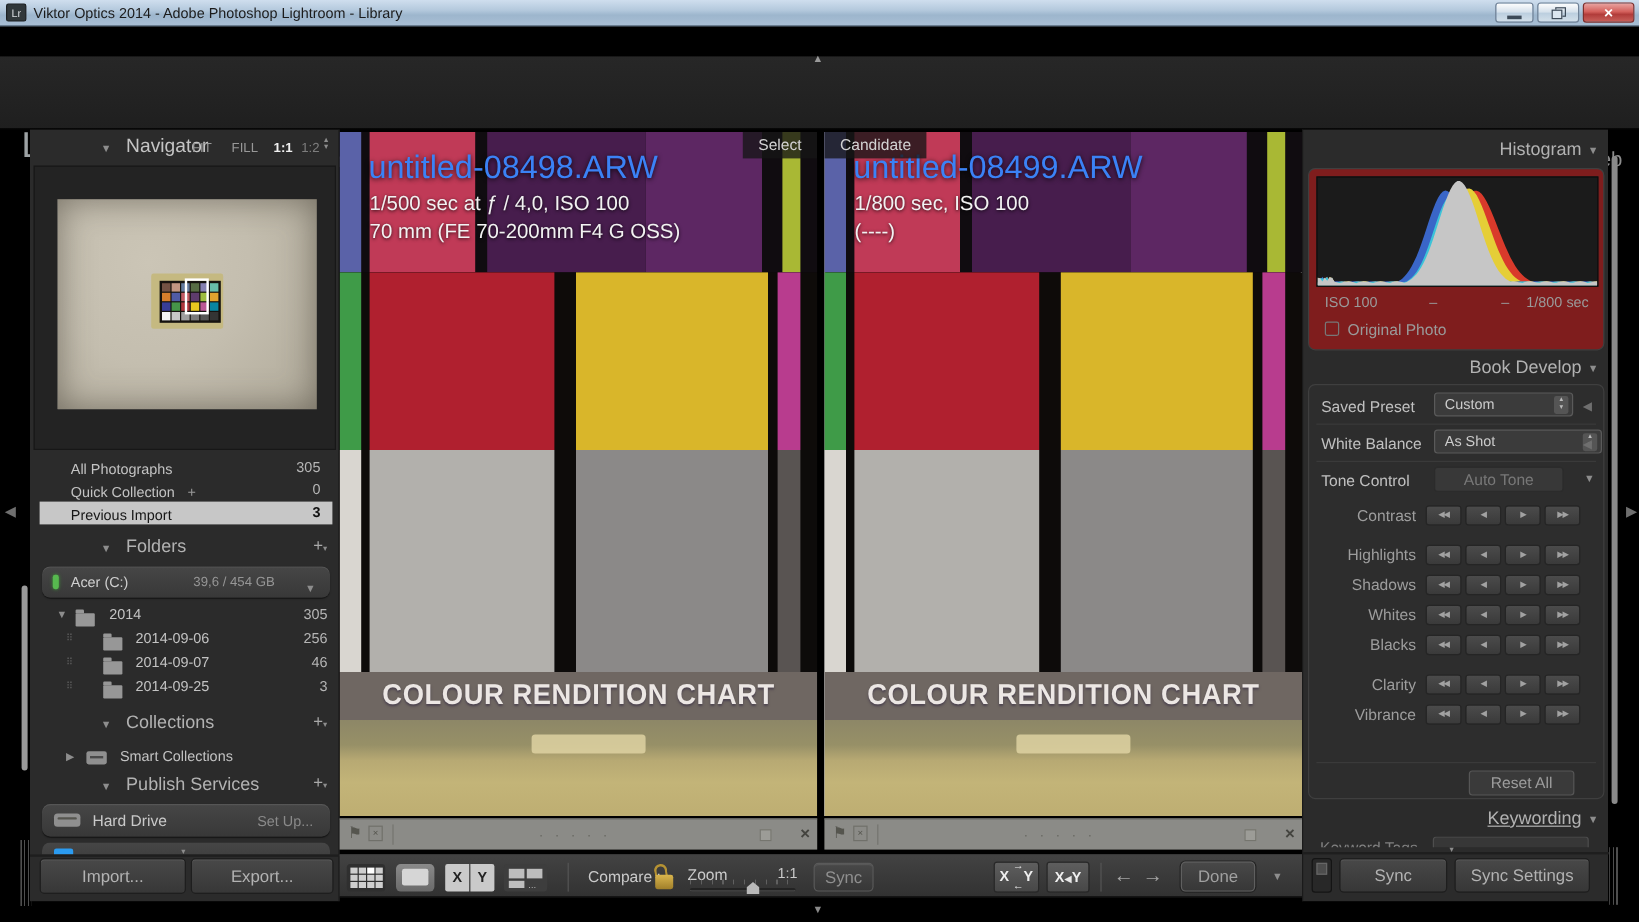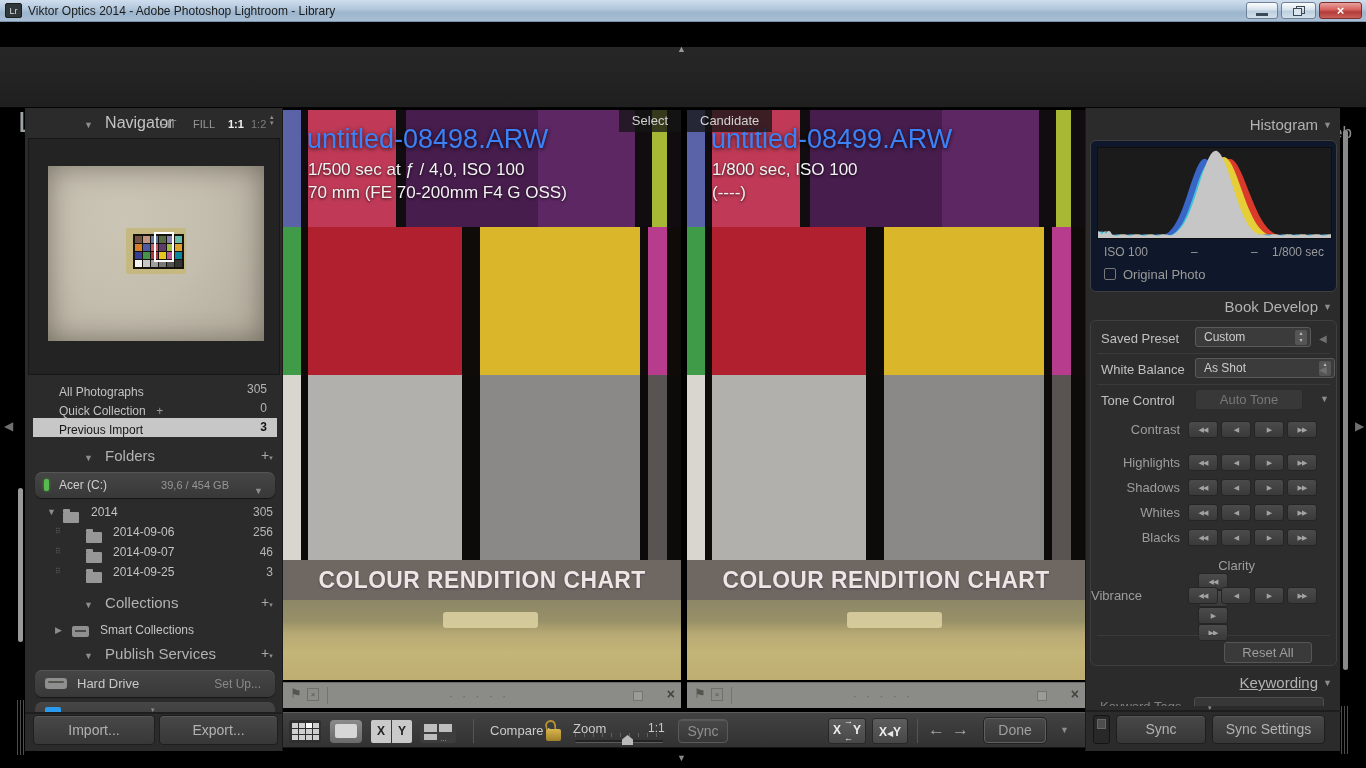--- a/index.html
+++ b/index.html
@@ -442,21 +442,21 @@
     <span class="abs arrowg" style="left:669px; top:7px;">→</span>
     <div class="lr-btn" style="left:701px; top:5px; width:62px; height:25px; line-height:23px; border-color:#5f5f5f; color:#a0a0a0; box-shadow:0 0 0 1px #222;">Done</div>
     <span class="abs" style="left:777px; top:12px; font-size:9px; color:#8d8d8d;">▼</span>
   </div>
 
   <div class="panel" style="left:1085px; width:255px; height:643px; border-left:1px solid #1a1a1a;">
 
     <div class="abs" style="right:22px; top:8px; font-size:15px; color:#b2b2b2;">Histogram</div>
     <span class="tri abs" style="right:8px; top:12px;">▼</span>
 
-    <div class="abs" style="left:4px; top:32px; width:247px; height:152px; border:1px solid #3f3f3f; border-radius:6px; background:#0f172a;">
+    <div class="abs" style="left:4px; top:32px; width:247px; height:152px; border:1px solid #3f3f3f; border-radius:6px; background:#7f1d1d;">
       <div class="abs" style="left:6px; top:6px; width:235px; height:92px; background:#1b1b1b; border:1px solid #0e0e0e;">
         <svg id="hist-svg" width="233" height="90" viewBox="0 0 233 90">
             <path d="M0,90 L0.0,88.0 L2.0,83.4 L4.0,84.6 L6.0,83.7 L8.0,82.9 L10.0,86.1 L12.1,83.4 L14.1,87.9 L16.1,87.2 L18.1,86.7 L20.1,86.4 L22.1,86.5 L24.1,86.9 L26.1,87.5 L28.1,87.8 L30.1,87.1 L32.1,86.6 L34.1,86.4 L36.2,86.5 L38.2,86.9 L40.2,87.5 L42.2,87.7 L44.2,87.1 L46.2,86.6 L48.2,86.4 L50.2,86.5 L52.2,87.0 L54.2,87.6 L56.2,87.6 L58.3,87.0 L60.3,86.5 L62.3,86.4 L64.3,86.6 L66.3,87.1 L68.3,87.7 L70.3,87.6 L72.3,86.9 L74.3,86.5 L76.3,86.4 L78.3,86.6 L80.3,87.1 L82.4,87.6 L84.4,86.8 L86.4,85.9 L88.4,84.6 L90.4,83.2 L92.4,81.4 L94.4,79.2 L96.4,76.7 L98.4,73.8 L100.4,70.5 L102.4,66.8 L104.4,62.7 L106.5,58.2 L108.5,53.4 L110.5,48.4 L112.5,43.3 L114.5,38.1 L116.5,33.1 L118.5,28.2 L120.5,23.7 L122.5,19.7 L124.5,16.4 L126.5,13.7 L128.6,11.9 L130.6,10.9 L132.6,10.9 L134.6,11.8 L136.6,13.5 L138.6,16.1 L140.6,19.4 L142.6,23.4 L144.6,27.8 L146.6,32.7 L148.6,37.7 L150.6,42.9 L152.7,48.0 L154.7,53.1 L156.7,57.8 L158.7,62.3 L160.7,66.5 L162.7,70.2 L164.7,73.6 L166.7,76.5 L168.7,79.0 L170.7,81.2 L172.7,83.0 L174.8,84.5 L176.8,85.8 L178.8,86.8 L180.8,87.5 L182.8,86.9 L184.8,86.5 L186.8,86.4 L188.8,86.6 L190.8,87.1 L192.8,87.8 L194.8,87.5 L196.8,86.9 L198.9,86.5 L200.9,86.4 L202.9,86.7 L204.9,87.2 L206.9,87.9 L208.9,87.4 L210.9,86.8 L212.9,86.5 L214.9,86.4 L216.9,86.7 L218.9,87.3 L220.9,88.0 L223.0,87.3 L225.0,86.7 L227.0,86.4 L229.0,86.4 L231.0,86.8 L233.0,87.4 L233,90 Z" fill="#d93a2b"></path>
             <path d="M0,90 L0.0,83.3 L2.0,84.1 L4.0,86.1 L6.0,83.5 L8.0,86.4 L10.0,82.8 L12.1,83.9 L14.1,86.7 L16.1,87.2 L18.1,87.9 L20.1,87.4 L22.1,86.8 L24.1,86.5 L26.1,86.4 L28.1,86.7 L30.1,87.3 L32.1,88.0 L34.1,87.3 L36.2,86.7 L38.2,86.4 L40.2,86.4 L42.2,86.8 L44.2,87.4 L46.2,87.9 L48.2,87.2 L50.2,86.7 L52.2,86.4 L54.2,86.5 L56.2,86.8 L58.3,87.4 L60.3,87.8 L62.3,87.2 L64.3,86.6 L66.3,86.4 L68.3,86.5 L70.3,86.9 L72.3,87.5 L74.3,87.8 L76.3,87.1 L78.3,86.6 L80.3,86.4 L82.4,86.3 L84.4,85.1 L86.4,83.7 L88.4,81.8 L90.4,79.6 L92.4,77.0 L94.4,73.9 L96.4,70.3 L98.4,66.3 L100.4,61.8 L102.4,56.9 L104.4,51.7 L106.5,46.2 L108.5,40.5 L110.5,34.9 L112.5,29.5 L114.5,24.4 L116.5,19.7 L118.5,15.8 L120.5,12.6 L122.5,10.4 L124.5,9.2 L126.5,9.1 L128.6,10.0 L130.6,11.9 L132.6,14.8 L134.6,18.6 L136.6,23.0 L138.6,28.0 L140.6,33.4 L142.6,39.0 L144.6,44.6 L146.6,50.1 L148.6,55.5 L150.6,60.5 L152.7,65.1 L154.7,69.3 L156.7,73.0 L158.7,76.2 L160.7,78.9 L162.7,81.3 L164.7,83.2 L166.7,84.8 L168.7,86.0 L170.7,87.0 L172.7,87.2 L174.8,86.6 L176.8,86.4 L178.8,86.5 L180.8,86.9 L182.8,87.5 L184.8,87.8 L186.8,87.1 L188.8,86.6 L190.8,86.4 L192.8,86.5 L194.8,87.0 L196.8,87.6 L198.9,87.7 L200.9,87.0 L202.9,86.6 L204.9,86.4 L206.9,86.6 L208.9,87.0 L210.9,87.7 L212.9,87.6 L214.9,86.9 L216.9,86.5 L218.9,86.4 L220.9,86.6 L223.0,87.1 L225.0,87.8 L227.0,87.5 L229.0,86.9 L231.0,86.5 L233.0,86.4 L233,90 Z" fill="#e5ce37"></path>
             <path d="M0,90 L0.0,83.0 L2.0,85.8 L4.0,82.6 L6.0,85.4 L8.0,84.5 L10.0,84.4 L12.1,85.7 L14.1,86.6 L16.1,86.4 L18.1,86.6 L20.1,87.0 L22.1,87.7 L24.1,87.6 L26.1,87.0 L28.1,86.5 L30.1,86.4 L32.1,86.6 L34.1,87.1 L36.2,87.8 L38.2,87.5 L40.2,86.9 L42.2,86.5 L44.2,86.4 L46.2,86.7 L48.2,87.2 L50.2,87.9 L52.2,87.4 L54.2,86.8 L56.2,86.5 L58.3,86.4 L60.3,86.7 L62.3,87.3 L64.3,87.8 L66.3,86.9 L68.3,85.8 L70.3,84.4 L72.3,82.5 L74.3,80.2 L76.3,77.4 L78.3,74.1 L80.3,70.2 L82.4,65.7 L84.4,60.7 L86.4,55.3 L88.4,49.5 L90.4,43.4 L92.4,37.3 L94.4,31.4 L96.4,25.9 L98.4,20.9 L100.4,16.8 L102.4,13.6 L104.4,11.6 L106.5,10.8 L108.5,11.3 L110.5,13.0 L112.5,15.9 L114.5,19.8 L116.5,24.6 L118.5,30.0 L120.5,35.8 L122.5,41.9 L124.5,47.9 L126.5,53.8 L128.6,59.4 L130.6,64.5 L132.6,69.1 L134.6,73.1 L136.6,76.6 L138.6,79.5 L140.6,82.0 L142.6,83.9 L144.6,85.5 L146.6,86.7 L148.6,87.5 L150.6,86.9 L152.7,86.5 L154.7,86.4 L156.7,86.7 L158.7,87.2 L160.7,87.9 L162.7,87.4 L164.7,86.8 L166.7,86.5 L168.7,86.4 L170.7,86.7 L172.7,87.2 L174.8,87.9 L176.8,87.3 L178.8,86.8 L180.8,86.4 L182.8,86.4 L184.8,86.8 L186.8,87.3 L188.8,88.0 L190.8,87.3 L192.8,86.7 L194.8,86.4 L196.8,86.5 L198.9,86.8 L200.9,87.4 L202.9,87.9 L204.9,87.2 L206.9,86.7 L208.9,86.4 L210.9,86.5 L212.9,86.9 L214.9,87.5 L216.9,87.8 L218.9,87.1 L220.9,86.6 L223.0,86.4 L225.0,86.5 L227.0,86.9 L229.0,87.6 L231.0,87.7 L233.0,87.0 L233,90 Z" fill="#3a66c8"></path>
             <path d="M0,90 L0.0,87.4 L2.0,83.6 L4.0,84.1 L6.0,84.2 L8.0,82.7 L10.0,86.6 L12.1,83.5 L14.1,87.9 L16.1,87.2 L18.1,86.7 L20.1,86.4 L22.1,86.5 L24.1,86.9 L26.1,87.5 L28.1,87.8 L30.1,87.1 L32.1,86.6 L34.1,86.4 L36.2,86.5 L38.2,86.9 L40.2,87.6 L42.2,87.7 L44.2,87.0 L46.2,86.6 L48.2,86.4 L50.2,86.6 L52.2,87.0 L54.2,87.7 L56.2,87.6 L58.3,87.0 L60.3,86.5 L62.3,86.4 L64.3,86.6 L66.3,87.1 L68.3,87.8 L70.3,87.5 L72.3,86.9 L74.3,86.5 L76.3,85.2 L78.3,83.5 L80.3,81.3 L82.4,78.6 L84.4,75.4 L86.4,71.6 L88.4,67.2 L90.4,62.3 L92.4,56.8 L94.4,51.0 L96.4,45.0 L98.4,38.9 L100.4,33.1 L102.4,27.6 L104.4,22.9 L106.5,19.0 L108.5,16.3 L110.5,14.7 L112.5,14.5 L114.5,15.5 L116.5,17.9 L118.5,21.4 L120.5,25.8 L122.5,31.1 L124.5,36.8 L126.5,42.8 L128.6,48.9 L130.6,54.8 L132.6,60.4 L134.6,65.5 L136.6,70.1 L138.6,74.1 L140.6,77.5 L142.6,80.4 L144.6,82.7 L146.6,84.6 L148.6,86.1 L150.6,87.2 L152.7,87.7 L154.7,87.0 L156.7,86.6 L158.7,86.4 L160.7,86.6 L162.7,87.0 L164.7,87.7 L166.7,87.6 L168.7,87.0 L170.7,86.5 L172.7,86.4 L174.8,86.6 L176.8,87.1 L178.8,87.7 L180.8,87.5 L182.8,86.9 L184.8,86.5 L186.8,86.4 L188.8,86.6 L190.8,87.1 L192.8,87.8 L194.8,87.4 L196.8,86.8 L198.9,86.5 L200.9,86.4 L202.9,86.7 L204.9,87.2 L206.9,87.9 L208.9,87.4 L210.9,86.8 L212.9,86.4 L214.9,86.4 L216.9,86.7 L218.9,87.3 L220.9,88.0 L223.0,87.3 L225.0,86.7 L227.0,86.4 L229.0,86.5 L231.0,86.8 L233.0,87.4 L233,90 Z" fill="#3cc3d8"></path>
             <path d="M0,90 L0.0,83.6 L2.0,83.8 L4.0,86.6 L6.0,83.5 L8.0,85.9 L10.0,83.0 L12.1,83.5 L14.1,86.7 L16.1,87.2 L18.1,87.9 L20.1,87.4 L22.1,86.8 L24.1,86.5 L26.1,86.4 L28.1,86.7 L30.1,87.3 L32.1,88.0 L34.1,87.3 L36.2,86.7 L38.2,86.4 L40.2,86.5 L42.2,86.8 L44.2,87.4 L46.2,87.9 L48.2,87.2 L50.2,86.7 L52.2,86.4 L54.2,86.5 L56.2,86.9 L58.3,87.5 L60.3,87.8 L62.3,87.1 L64.3,86.6 L66.3,86.4 L68.3,86.5 L70.3,86.9 L72.3,87.6 L74.3,86.9 L76.3,85.8 L78.3,84.4 L80.3,82.6 L82.4,80.5 L84.4,77.8 L86.4,74.7 L88.4,71.0 L90.4,66.7 L92.4,61.9 L94.4,56.6 L96.4,50.9 L98.4,44.8 L100.4,38.5 L102.4,32.2 L104.4,26.0 L106.5,20.2 L108.5,14.9 L110.5,10.4 L112.5,6.8 L114.5,4.2 L116.5,2.9 L118.5,2.8 L120.5,4.0 L122.5,6.3 L124.5,9.7 L126.5,14.1 L128.6,19.3 L130.6,25.0 L132.6,31.2 L134.6,37.5 L136.6,43.8 L138.6,49.9 L140.6,55.7 L142.6,61.1 L144.6,66.0 L146.6,70.3 L148.6,74.1 L150.6,77.4 L152.7,80.1 L154.7,82.3 L156.7,84.2 L158.7,85.6 L160.7,86.7 L162.7,86.4 L164.7,86.5 L166.7,86.9 L168.7,87.5 L170.7,87.8 L172.7,87.1 L174.8,86.6 L176.8,86.4 L178.8,86.5 L180.8,86.9 L182.8,87.5 L184.8,87.7 L186.8,87.1 L188.8,86.6 L190.8,86.4 L192.8,86.5 L194.8,87.0 L196.8,87.6 L198.9,87.6 L200.9,87.0 L202.9,86.5 L204.9,86.4 L206.9,86.6 L208.9,87.1 L210.9,87.7 L212.9,87.6 L214.9,86.9 L216.9,86.5 L218.9,86.4 L220.9,86.6 L223.0,87.1 L225.0,87.8 L227.0,87.5 L229.0,86.9 L231.0,86.5 L233.0,86.4 L233,90 Z" fill="#c6c6c6"></path>
           </svg>
       </div>
       <span class="abs" style="left:13px; top:104px; font-size:12px; color:#9a9a9a;">ISO 100</span>
@@ -520,29 +520,29 @@
             <div class="stepbtn">▶</div>
             <div class="stepbtn">▶▶</div>
           </div>
           <div class="qd-row">
             <span class="qd-lbl" style="width: 97px; text-align: right; padding-right: 8px;">Blacks</span>
             <div class="stepbtn">◀◀</div>
             <div class="stepbtn">◀</div>
             <div class="stepbtn">▶</div>
             <div class="stepbtn">▶▶</div>
           </div>
-          <div class="qd-row" style="margin-top: 8px; flex-direction: column;">
+          <div class="qd-row" style="margin-top: 8px;">
             <span class="qd-lbl" style="width: 97px; text-align: right; padding-right: 8px;">Clarity</span>
             <div class="stepbtn">◀◀</div>
             <div class="stepbtn">◀</div>
             <div class="stepbtn">▶</div>
             <div class="stepbtn">▶▶</div>
           </div>
           <div class="qd-row">
-            <span class="qd-lbl" style="width: 97px; text-align: left; padding-right: 8px;">Vibrance</span>
+            <span class="qd-lbl" style="width: 97px; text-align: right; padding-right: 8px;">Vibrance</span>
             <div class="stepbtn">◀◀</div>
             <div class="stepbtn">◀</div>
             <div class="stepbtn">▶</div>
             <div class="stepbtn">▶▶</div>
           </div>
         </div>
 
       <div class="abs" style="left:6px; top:314px; right:6px; height:1px; background:#3a3a3a;"></div>
       <div class="abs" style="left:133px; top:321px; width:88px; height:21px; background:#3a3a3a; border:1px solid #565656; border-radius:3px; text-align:center; line-height:19px; font-size:13px; color:#9d9d9d;">Reset All</div>
     </div>

